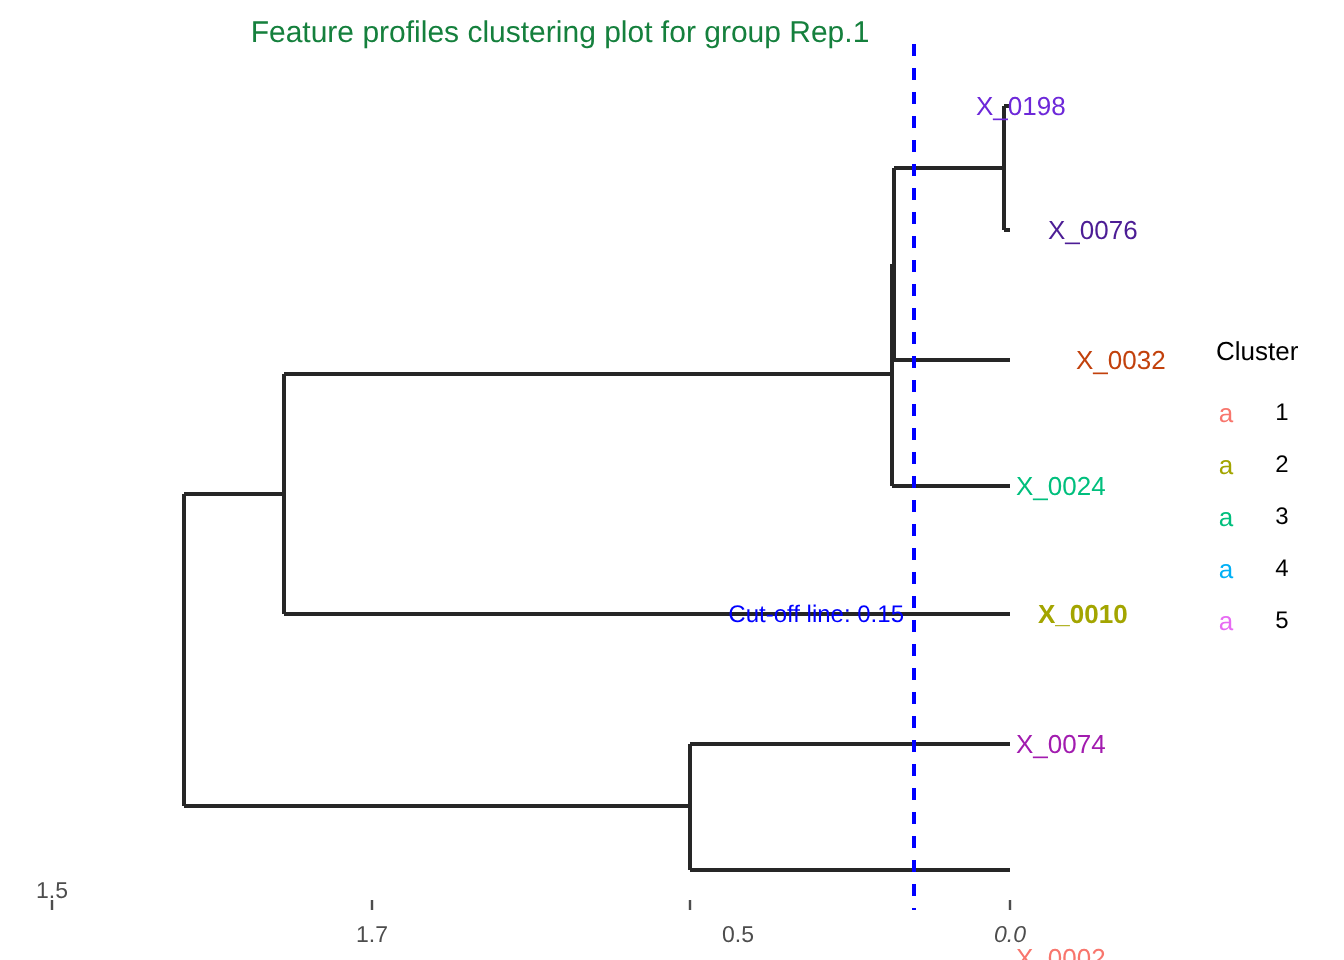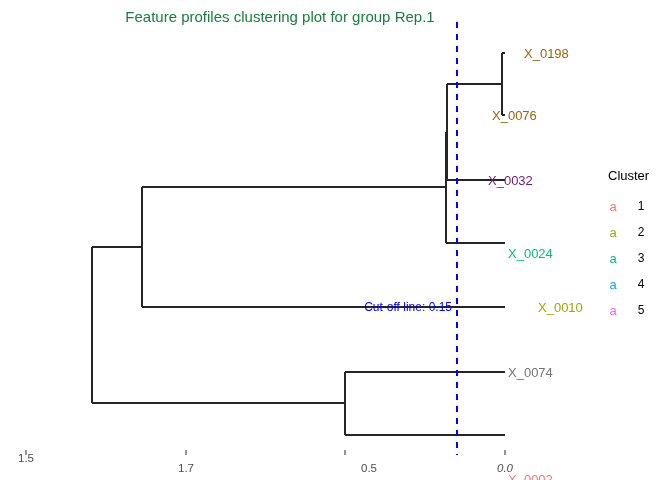--- a/index.html
+++ b/index.html
@@ -69,32 +69,32 @@
       <line x1="186" y1="450" x2="186" y2="455" stroke="#4d4d4d" stroke-width="1.2"></line>
       <line x1="345" y1="450" x2="345" y2="455" stroke="#4d4d4d" stroke-width="1.2"></line>
       <line x1="505" y1="450" x2="505" y2="455" stroke="#4d4d4d" stroke-width="1.2"></line>
     </g>
   <line id="cutline" stroke="#0000ff" stroke-width="2" stroke-dasharray="6,6" x1="457" y1="22" x2="457" y2="455"></line>
 </svg>
 
 <div class="ttl">Feature profiles clustering plot for group Rep.1</div>
 
 <div id="tick-labels">
-    <div class="tick-lab" style="left: 26px; top: 452px;">1.5</div>
+    <div class="tick-lab" style="left: 26px; top: 440px;">1.5</div>
     <div class="tick-lab" style="left: 186px; top: 462px;">1.7</div>
     <div class="tick-lab" style="left: 345px; top: 462px; padding-left: 48px;">0.5</div>
     <div class="tick-lab" style="left: 505px; top: 462px; font-style: italic;">0.0</div>
   </div>
 <div id="leaf-labels">
-    <div class="leaf-lab" style="left: 524px; top: 53px; color: #a16207;">X_0198</div>
-    <div class="leaf-lab" style="left: 492px; top: 115px; color: #a16207;">X_0076</div>
-    <div class="leaf-lab" style="left: 488px; top: 180px; color: #701a75;">X_0032</div>
-    <div class="leaf-lab" style="left: 508px; top: 253px; color: rgb(0, 191, 125);">X_0024</div>
-    <div class="leaf-lab" style="left: 538px; top: 307px; color: rgb(163, 165, 0);">X_0010</div>
-    <div class="leaf-lab" style="left: 508px; top: 372px; color: #737373;">X_0074</div>
+    <div class="leaf-lab" style="left: 488px; top: 53px; color: #6d28d9;">X_0198</div>
+    <div class="leaf-lab" style="left: 524px; top: 115px; color: #4c1d95;">X_0076</div>
+    <div class="leaf-lab" style="left: 538px; top: 180px; color: #c2410c;">X_0032</div>
+    <div class="leaf-lab" style="left: 508px; top: 243px; color: rgb(0, 191, 125);">X_0024</div>
+    <div class="leaf-lab" style="left: 519px; top: 307px; color: rgb(163, 165, 0); font-weight: bold;">X_0010</div>
+    <div class="leaf-lab" style="left: 508px; top: 372px; color: #a21caf;">X_0074</div>
     <div class="leaf-lab" style="left: 508px; top: 435px; color: rgb(248, 118, 109); margin-top: 44px;">X_0002</div>
   </div>
 
 <div class="cut-lab" style="left: 452px; top: 307px;">Cut-off line: 0.15</div>
 
 <div class="legend">
   <div class="legend-title">Cluster</div>
   <div id="legend-items">
       <div class="legend-row">
         <span class="legend-key" style="color: rgb(248, 118, 109);">a</span>

